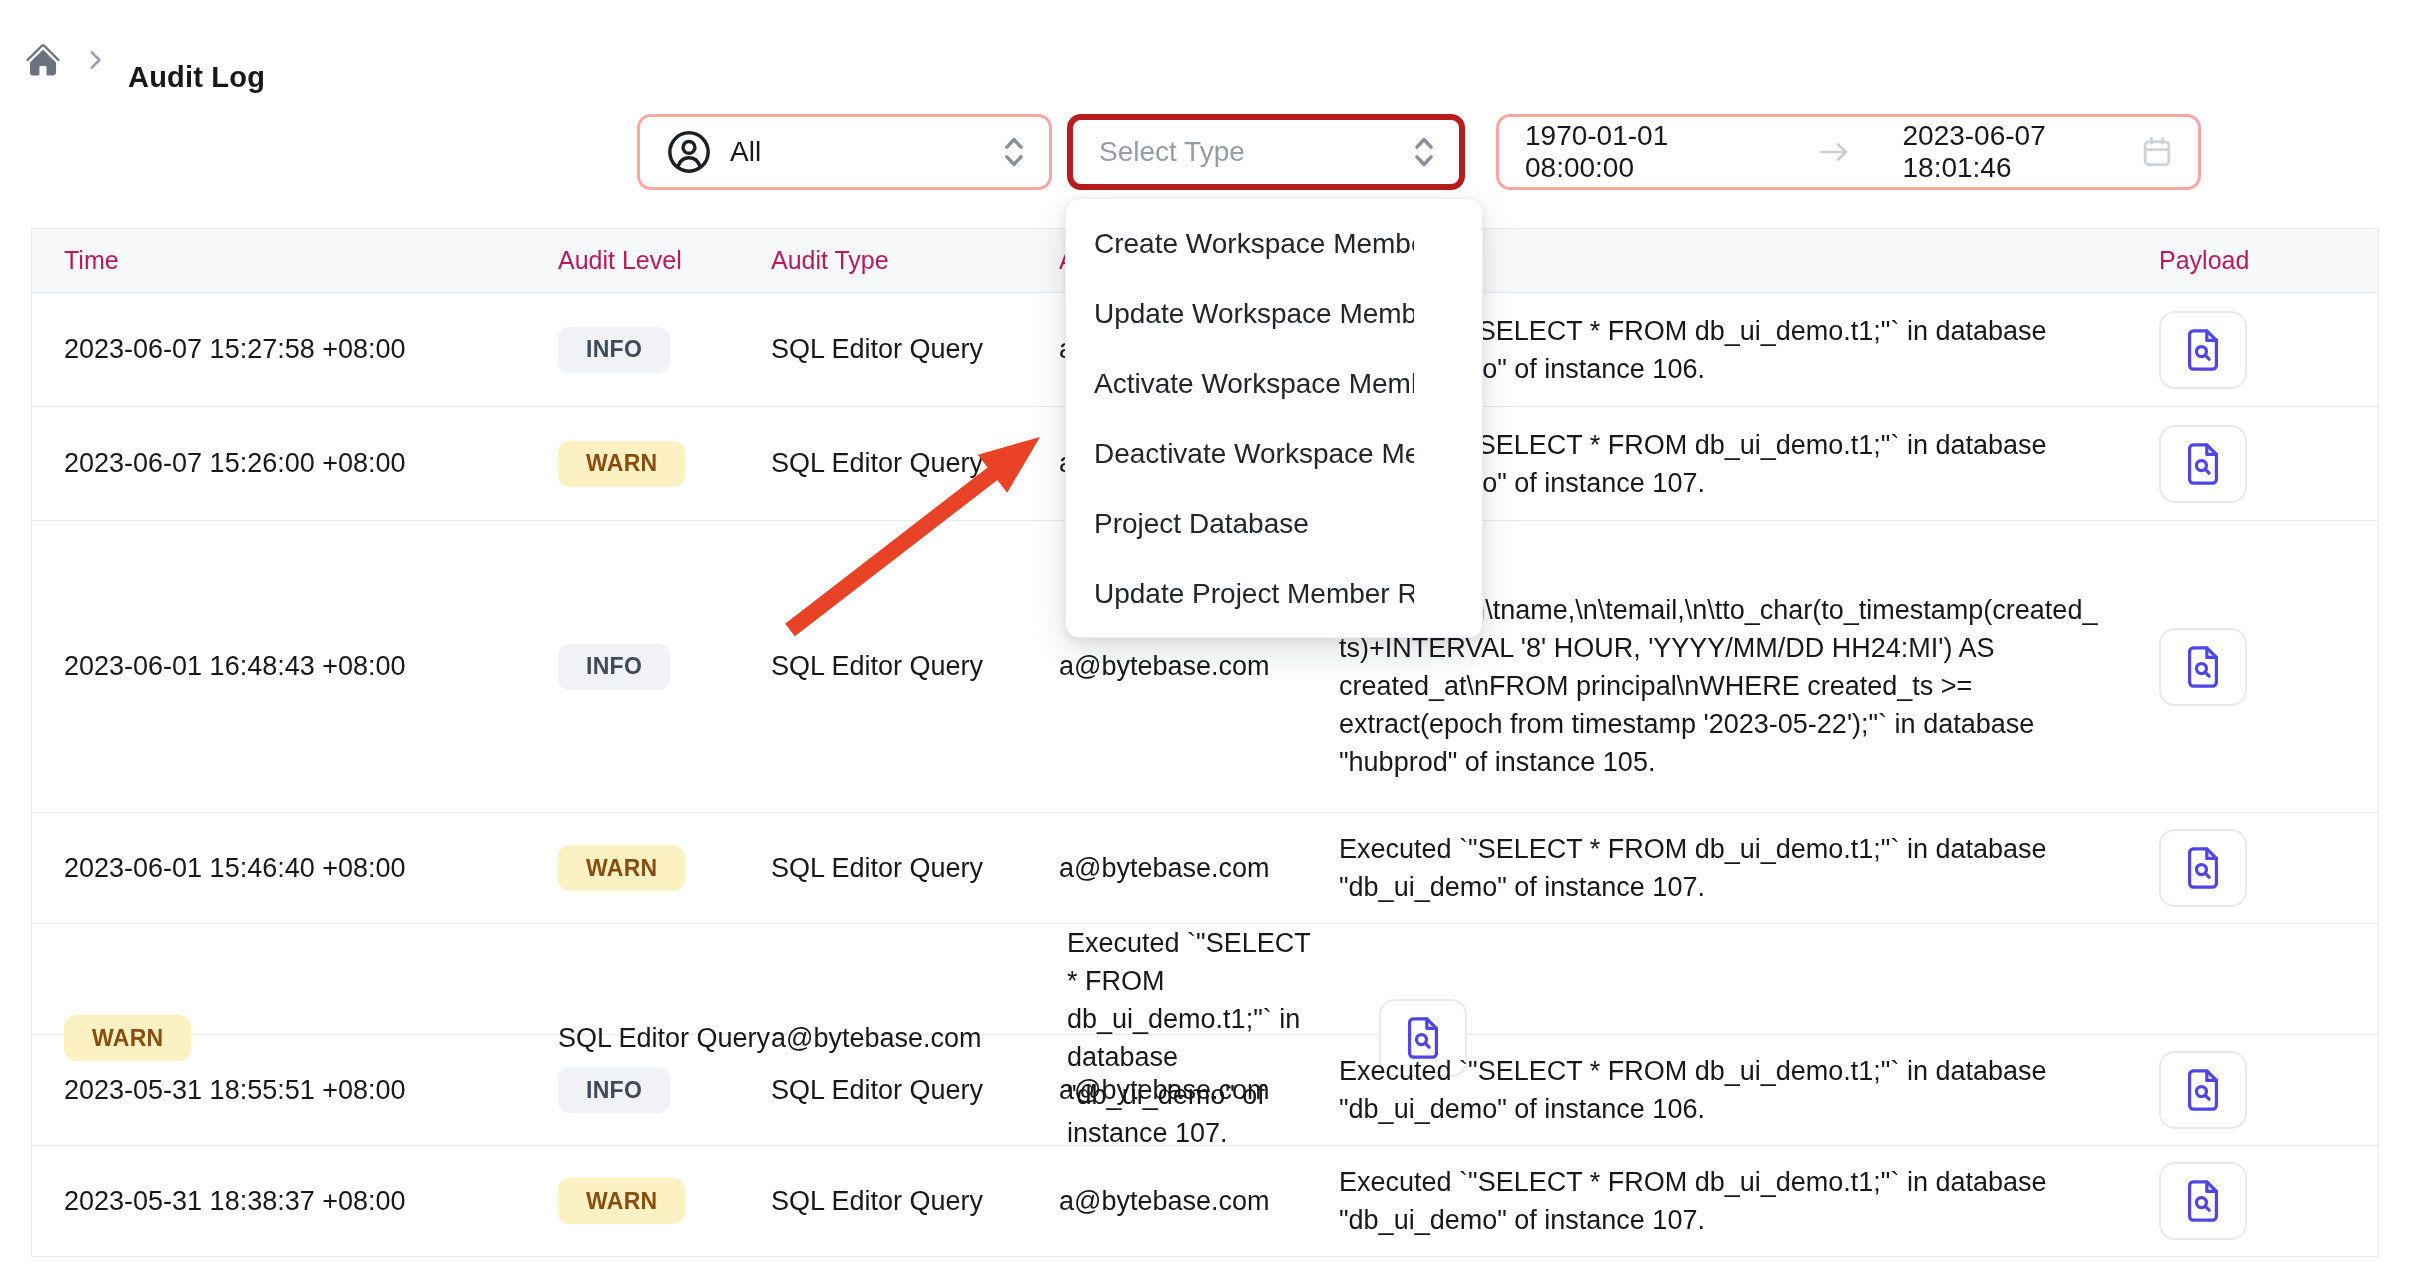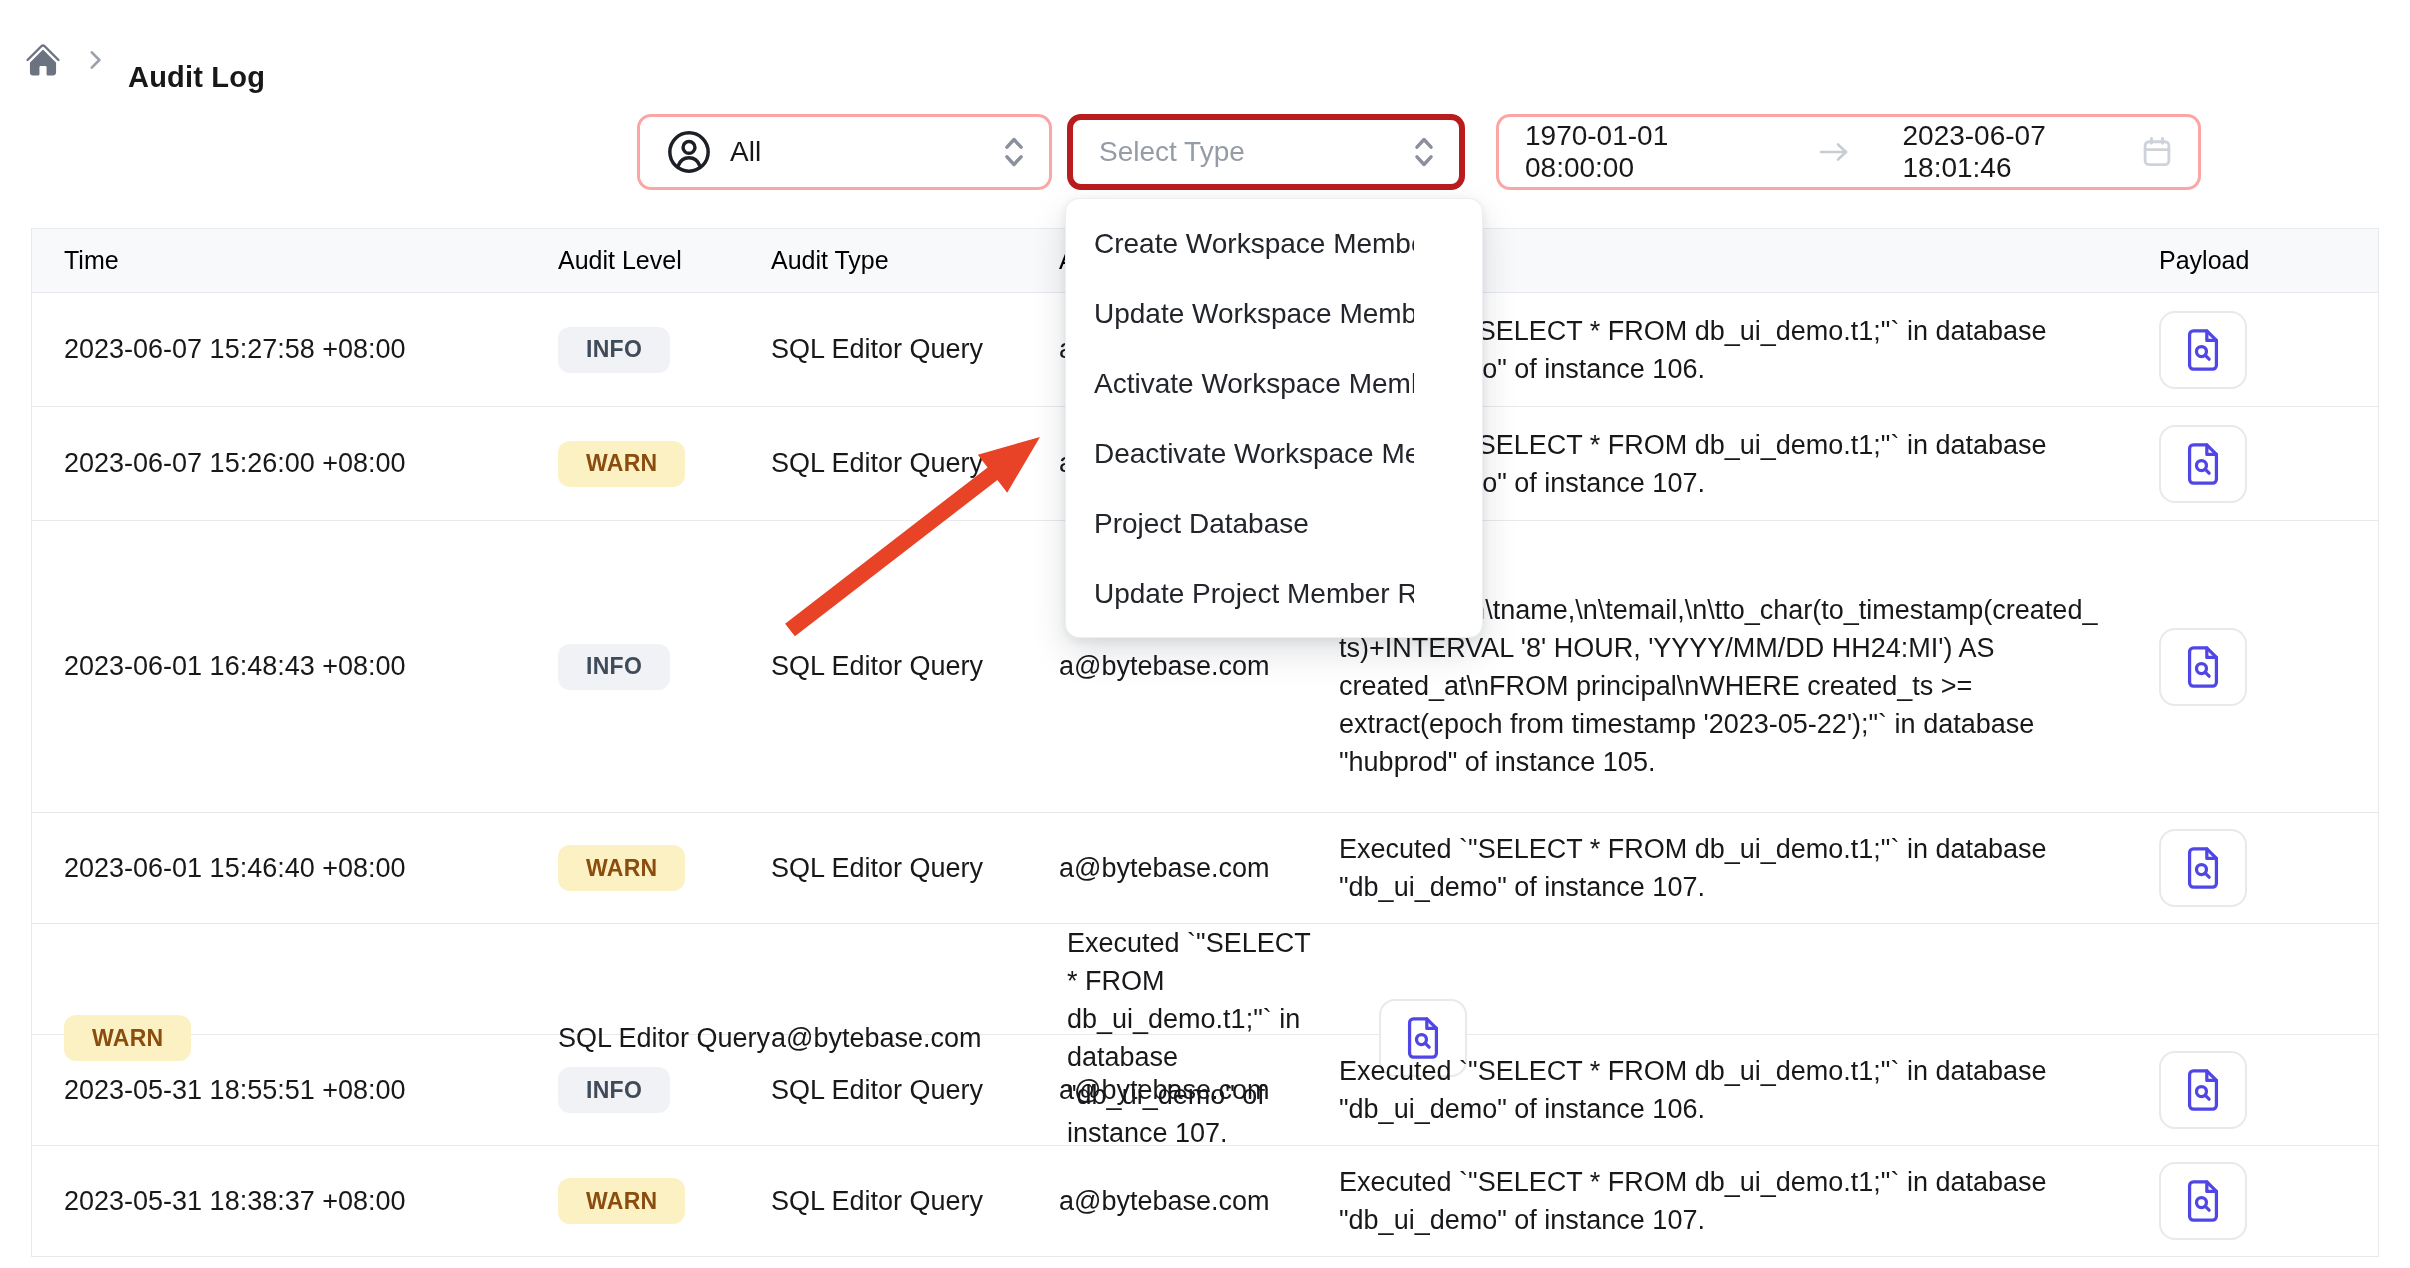--- a/index.html
+++ b/index.html
@@ -24,21 +24,21 @@
   .icon-user { width:46px; height:46px; margin-right:18px; color:#1c1f26; flex:0 0 auto; }
   .updown { width:26px; height:40px; margin-left:auto; color:#8a919d; flex:0 0 auto; }
   .daterange .arrow { width:34px; height:26px; color:#c8cdd4; margin:0 52px 0 56px; flex:0 0 auto; }
   .icon-cal { width:38px; height:38px; margin-left:auto; color:#ced3da; flex:0 0 auto; }
 
   
   .audit-table { position:absolute; left:31px; top:228px; width:2348px;
     border:1px solid #e7e9ec; border-bottom:none; background:#fff; z-index:1; }
   .grid { display:grid; grid-template-columns:494px 213px 288px 272px 780px 1fr; padding-left:32px; align-items:center; }
   .thead { height:64px; background:#f8f9fa; border-bottom:1px solid #e7e9ec;
-    color:#000000; font-size:25px; font-weight:500; }
+    color:#be185d; font-size:25px; font-weight:500; }
   .th-payload, .td-payload { padding-left:48px; }
   .row { border-bottom:1px solid #e7e9ec; font-size:27px; background:#fff; }
   .row.sm { height:114px; }
   .row.sm2 { height:111px; }
   .row.lg { height:292px; }
   .cell-comment { padding:0 10px 0 8px; line-height:38px; overflow-wrap:anywhere; word-break:break-word; }
   .badge { display:inline-flex; align-items:center; height:46px; padding:0 28px;
     border-radius:12px; font-size:23px; font-weight:700; letter-spacing:.3px; }
   .badge.info { background:#f0f2f5; color:#404b59; }
   .badge.warn { background:#fbf1c2; color:#8a4d0f; }

